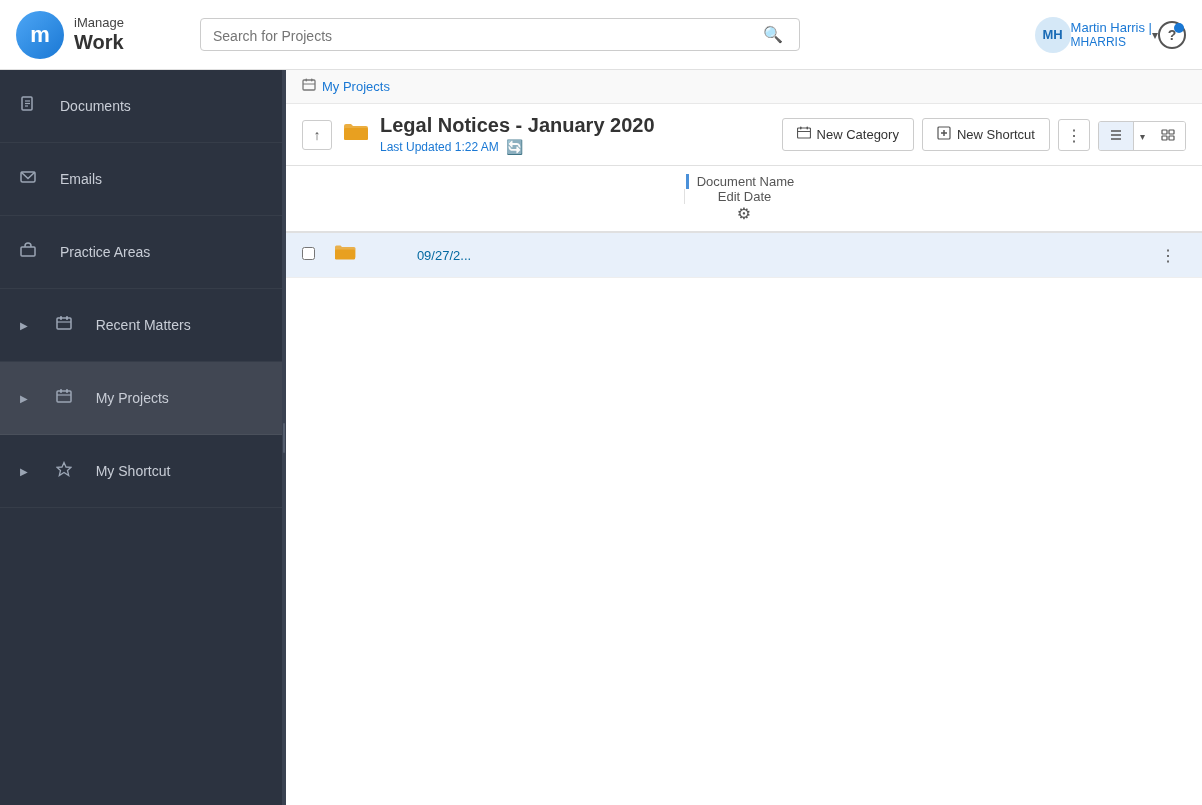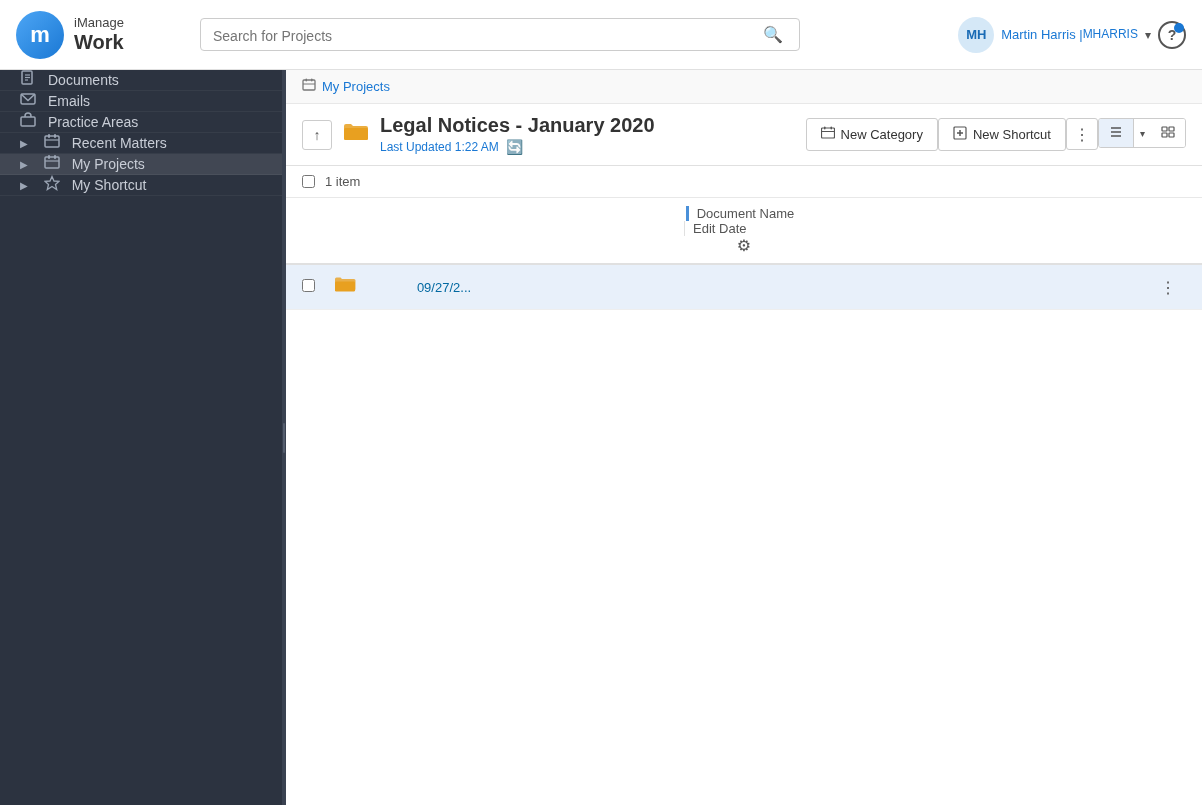--- a/index.html
+++ b/index.html
@@ -67,38 +67,38 @@
       cursor: pointer;
       color: #555;
       font-size: 16px;
       padding: 0 4px;
     }
 
     .header-right {
       display: flex;
       align-items: center;
       margin-left: auto;
-      gap: 7px;
+      gap: 0;
     }
     .user-avatar-circle {
       width: 36px;
       height: 36px;
       background: #d5e8f7;
       border-radius: 50%;
       display: flex;
       align-items: center;
       justify-content: center;
       font-size: 13px;
       font-weight: 600;
       color: #1a6bb5;
       cursor: pointer;
     }
     .user-info {
       display: flex;
-      flex-direction: row;
+      flex-direction: column;
       line-height: 1.2;
       cursor: pointer;
     }
     .user-name { font-size: 13px; color: #1a78d4; font-weight: 500; }
     .user-id { font-size: 12px; color: #1a78d4; }
     .header-chevron { color: #555; font-size: 12px; cursor: pointer; }
     .help-btn {
       width: 28px;
       height: 28px;
       border-radius: 50%;
@@ -135,25 +135,25 @@
       width: 282px;
       background: #2c3340;
       flex-shrink: 0;
       display: flex;
       flex-direction: column;
       overflow-y: auto;
     }
     .sidebar-item {
       display: flex;
       align-items: center;
-      padding: 0 20px;
+      padding: 26px 20px;
       color: #c8cdd6;
       font-size: 14px;
       cursor: pointer;
-      gap: 12px;
+      gap: 24px;
       border-bottom: 1px solid rgba(255,255,255,0.05);
     }
     .sidebar-item.active { background: rgba(255,255,255,0.1); }
     .sidebar-item-icon { font-size: 16px; color: #9ba5b4; flex-shrink: 0; }
     .sidebar-item-label { flex: 1; }
     .sidebar-expand { font-size: 10px; color: #9ba5b4; margin-right: 4px; }
 
     .sidebar-collapse-handle {
       width: 4px;
       background: #3a4251;
@@ -229,21 +229,22 @@
       display: flex;
       align-items: center;
       gap: 8px;
       margin-top: 2px;
     }
     .last-updated { font-size: 12px; color: #1a78d4; }
     .refresh-icon { font-size: 14px; color: #1a78d4; cursor: pointer; }
 
     .project-actions {
       display: flex;
-      align-items: flex-start;
+      align-items: flex-end;
+      gap: 8px;
     }
     .action-btn {
       display: flex;
       align-items: center;
       gap: 6px;
       padding: 7px 14px;
       border: 1px solid #ccc;
       background: #fff;
       cursor: pointer;
       font-size: 13px;
@@ -326,20 +327,21 @@
       padding: 0 8px;
       border-left: 3px solid #4a90d9;
     }
     .th-date {
       width: 120px;
       font-size: 13px;
       color: #555;
       font-weight: 500;
       padding: 0 8px;
       border-left: 1px solid #e0e0e0;
+      text-align: center;
     }
     .th-spacer { flex: 1; }
     .th-settings {
       width: 36px;
       font-size: 16px;
       color: #555;
       cursor: pointer;
       text-align: center;
     }
 
@@ -537,24 +539,20 @@
                 <rect x="8" y="1" width="5" height="4" rx="0.5" stroke="#555" stroke-width="1.2"></rect>
                 <rect x="1" y="7" width="5" height="4" rx="0.5" stroke="#555" stroke-width="1.2"></rect>
                 <rect x="8" y="7" width="5" height="4" rx="0.5" stroke="#555" stroke-width="1.2"></rect>
               </svg>
           </button>
         </div>
       </div>
     </div>
 
     <div class="table-area">
-      <div class="item-count-bar">
-        <input type="checkbox" class="item-count-checkbox" style="">
-        <span class="item-count-text">1 item</span>
-      </div>
 
       <div class="table-header">
         <div class="th-checkbox"></div>
         <div class="th-icon"></div>
         <div class="th-name">Document Name</div>
         <div class="th-date">Edit Date</div>
         <div class="th-spacer"></div>
         <div class="th-settings">⚙</div>
       </div>
 

